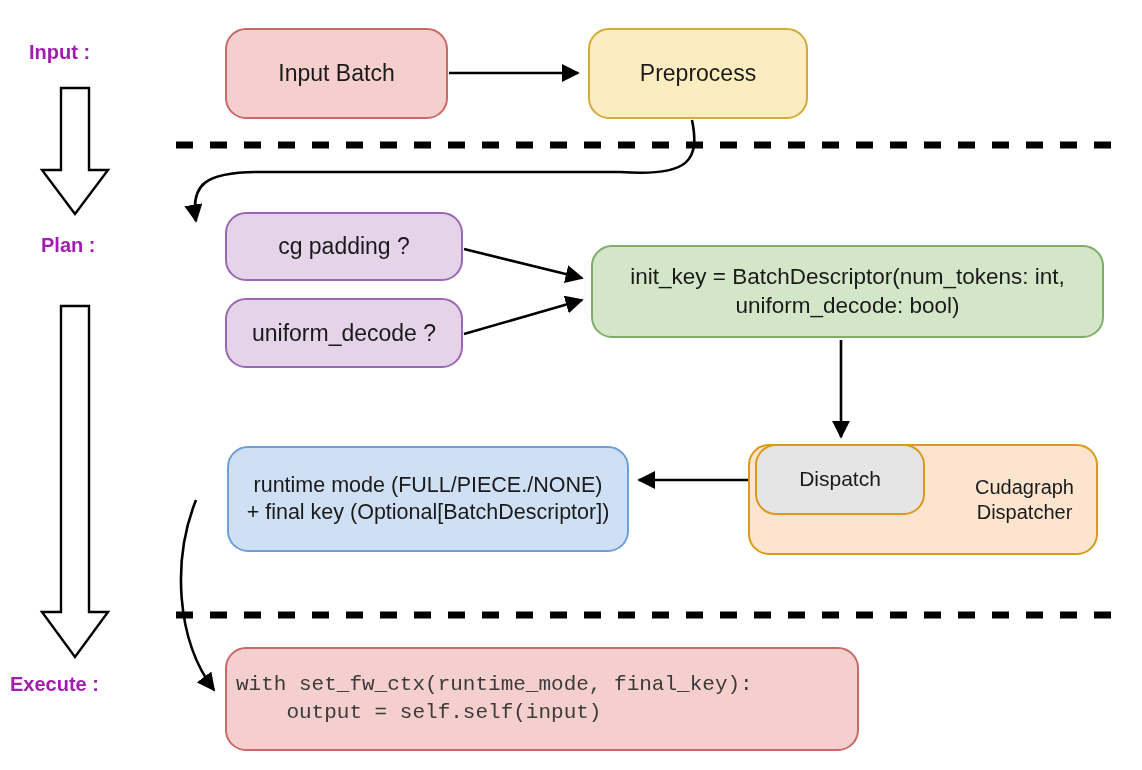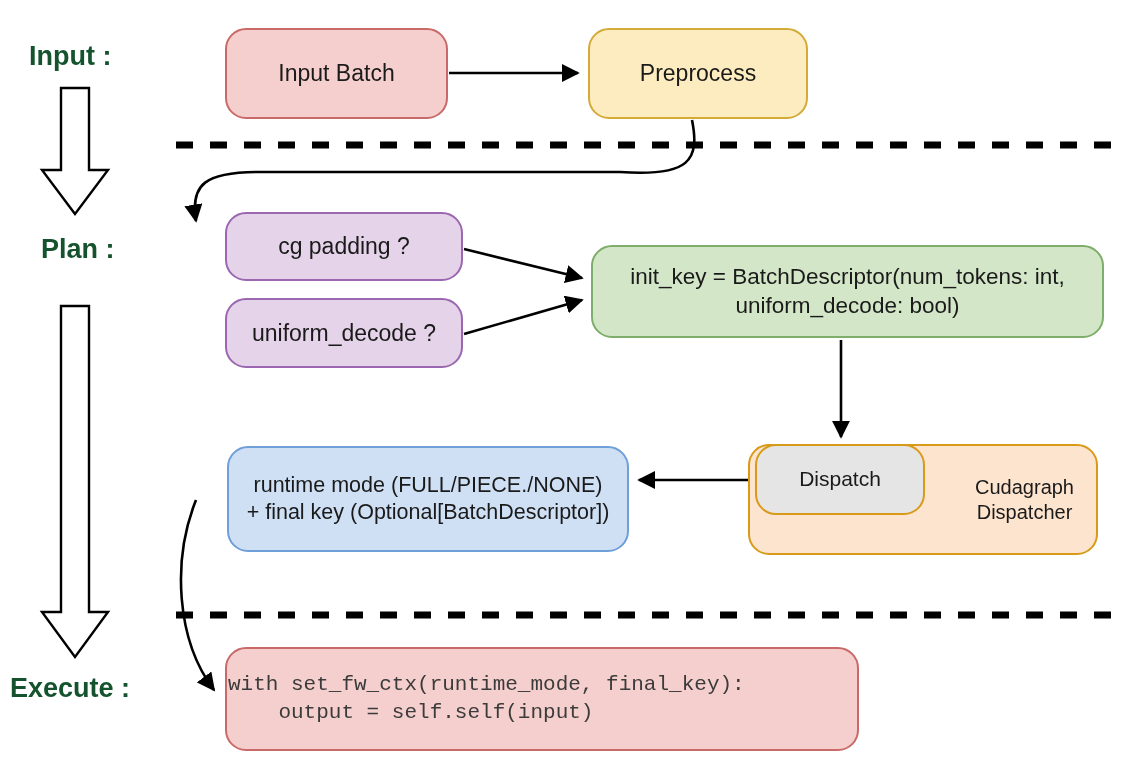--- a/index.html
+++ b/index.html
@@ -22,22 +22,22 @@
     left: 0;
     top: 0;
     width: 1142px;
     height: 770px;
     pointer-events: none;
   }
   .stage-label {
     position: absolute;
     font-family: "Liberation Sans", sans-serif;
     font-weight: bold;
-    font-size: 27px;
-    color: #14532d;
+    font-size: 20px;
+    color: #a21caf;
     white-space: nowrap;
     letter-spacing: 0px;
   }
   .node {
     position: absolute;
     box-sizing: border-box;
     border-radius: 21px;
     border-width: 2px;
     border-style: solid;
     display: flex;
@@ -91,21 +91,21 @@
     font-size: 21px;
   }
   .node-code {
     left: 225px; top: 647px; width: 634px; height: 104px;
     background: #f5cfcd; border-color: #c96a69;
     justify-content: flex-start;
     align-items: center;
     font-family: "Liberation Mono", "DejaVu Sans Mono", monospace;
     font-size: 21px;
     color: #3b3b3b;
-    padding-left: 1px;
+    padding-left: 9px;
     white-space: pre;
     line-height: 1.35;
     text-align: left;
   }
   .label-input { left: 29px; top: 41px; }
   .label-plan  { left: 41px; top: 234px; }
   .label-exec  { left: 10px; top: 673px; }
 </style>
 </head>
 <body>

